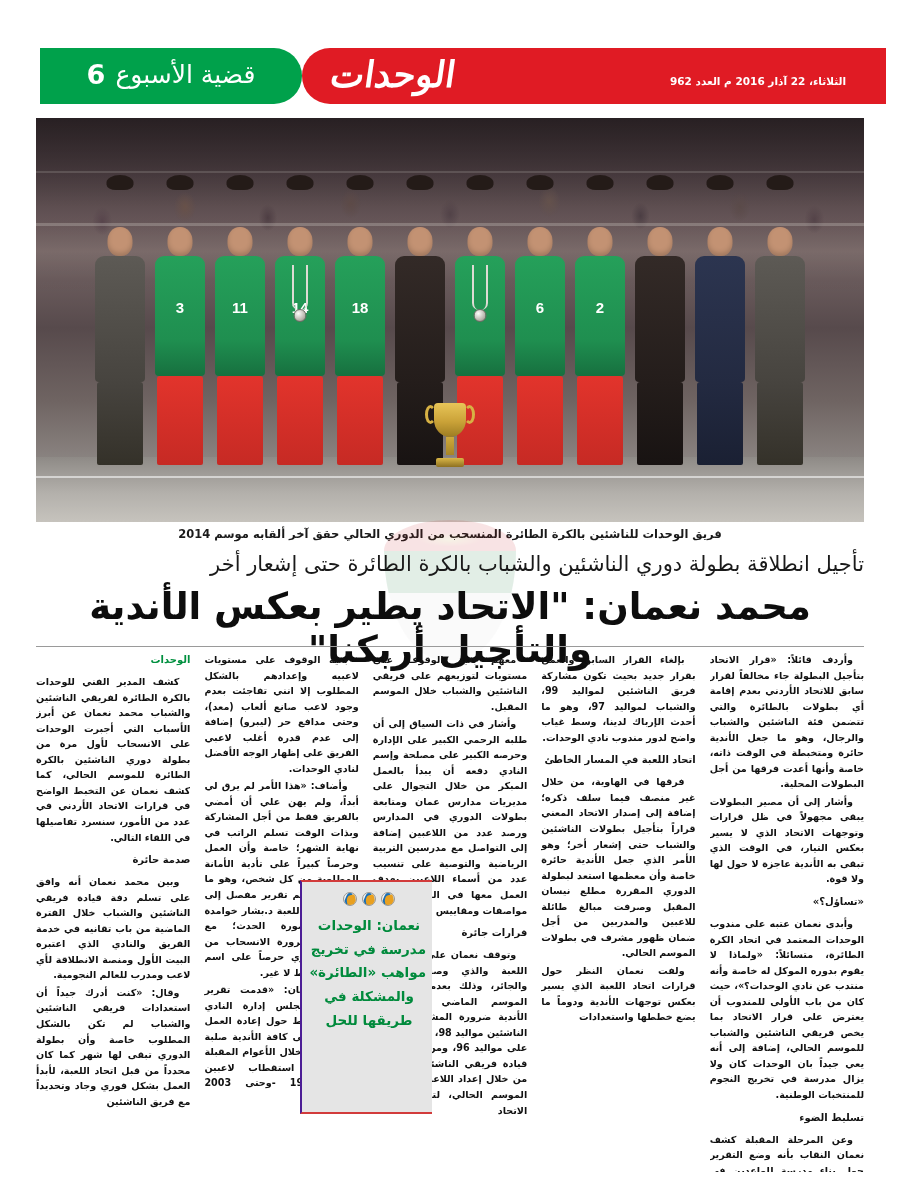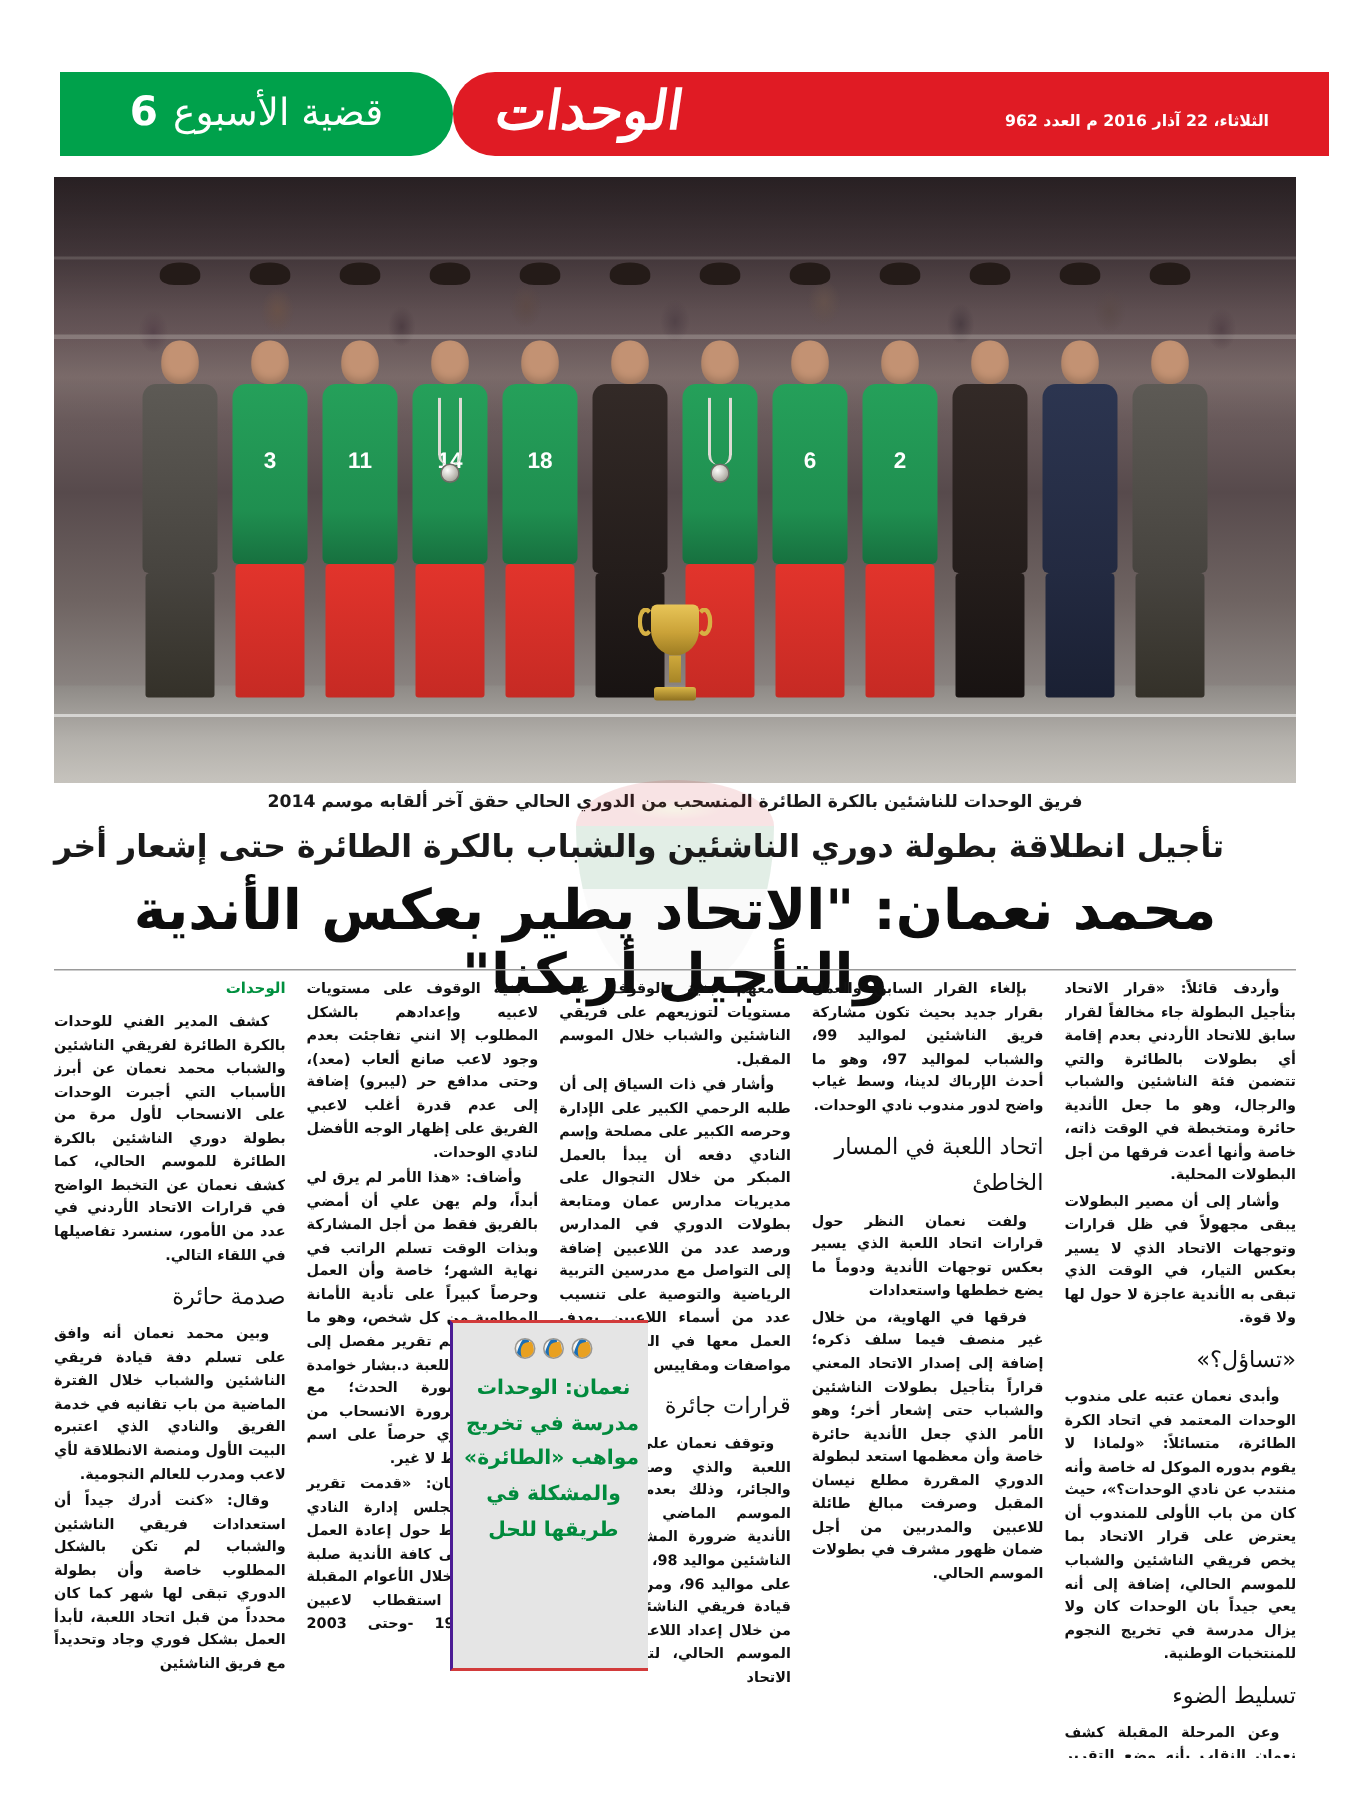--- a/index.html
+++ b/index.html
@@ -273,23 +273,23 @@
     color: #1a1a1a;
     direction: rtl;
   }
 
   
   .kicker {
     position: absolute;
     top: 552px;
     left: 36px;
     width: 828px;
-    text-align: left;
+    text-align: right;
     font-size: 21px;
-    font-weight: bold;
+    font-weight: normal;
     color: #1a1a1a;
     direction: rtl;
   }
 
   .headline {
     position: absolute;
     top: 585px;
     left: 36px;
     width: 828px;
     text-align: center;
@@ -349,22 +349,22 @@
   }
 
   .col p {
     margin-bottom: 2px;
     text-indent: 11px;
     font-weight: bold;
     letter-spacing: -0.1px;
   }
 
   .col h3 {
-    font-size: 15px;
-    font-weight: normal;
+    font-size: 10px;
+    font-weight: bold;
     text-align: right;
     margin: 7px 0 6px;
     color: #111;
     text-indent: 0;
   }
 
   .col .byline {
     color: #00903f;
     font-weight: bold;
     font-size: 10px;
@@ -575,22 +575,22 @@
       </div>
       <div class="col">
         <p>معهم بغية الوقوف على مستويات لتوزيعهم على فريقي الناشئين والشباب خلال الموسم المقبل.</p>
         <p>وأشار في ذات السياق إلى أن طلبه الرحمي الكبير على الإدارة وحرصه الكبير على مصلحة وإسم النادي دفعه أن يبدأ بالعمل المبكر من خلال التجوال على مديريات مدارس عمان ومتابعة بطولات الدوري في المدارس ورصد عدد من اللاعبين إضافة إلى التواصل مع مدرسين التربية الرياضية والتوصية على تنسيب عدد من أسماء اللاعبين بهدف العمل معها في الطائرة ضمن مواصفات ومقاييس معتبرة.</p>
         <h3>قرارات جائرة</h3>
         <p>وتوقف نعمان على قرار اتحاد اللعبة والذي وصفه بالظالم والجائر، وذلك بعدما أقر بدايةً الموسم الماضي على كافة الأندية ضرورة المشاركة بفريق الناشئين مواليد 98، وبعد ما عمل على مواليد 96، ومن سبقوا في قيادة فريقي الناشئين والشباب من خلال إعداد اللاعبين لبطولات الموسم الحالي، لتفاجئ بقرار الاتحاد</p>
       </div>
       <div class="col">
         <p>بإلغاء القرار السابق والعمل بقرار جديد بحيث تكون مشاركة فريق الناشئين لمواليد 99، والشباب لمواليد 97، وهو ما أحدث الإرباك لدينا، وسط غياب واضح لدور مندوب نادي الوحدات.</p>
         <h3>اتحاد اللعبة في المسار الخاطئ</h3>
+        <p>فرقها في الهاوية، من خلال غير منصف فيما سلف ذكره؛ إضافة إلى إصدار الاتحاد المعني قراراً بتأجيل بطولات الناشئين والشباب حتى إشعار أخر؛ وهو الأمر الذي جعل الأندية حائرة خاصة وأن معظمها استعد لبطولة الدوري المقررة مطلع نيسان المقبل وصرفت مبالغ طائلة للاعبين والمدربين من أجل ضمان ظهور مشرف في بطولات الموسم الحالي.</p>
         <p>ولفت نعمان النظر حول قرارات اتحاد اللعبة الذي يسير بعكس توجهات الأندية ودوماً ما يضع خططها واستعدادات</p>
-        <p>فرقها في الهاوية، من خلال غير منصف فيما سلف ذكره؛ إضافة إلى إصدار الاتحاد المعني قراراً بتأجيل بطولات الناشئين والشباب حتى إشعار أخر؛ وهو الأمر الذي جعل الأندية حائرة خاصة وأن معظمها استعد لبطولة الدوري المقررة مطلع نيسان المقبل وصرفت مبالغ طائلة للاعبين والمدربين من أجل ضمان ظهور مشرف في بطولات الموسم الحالي.</p>
       </div>
       <div class="col">
         <p>وأردف قائلاً: «قرار الاتحاد بتأجيل البطولة جاء مخالفاً لقرار سابق للاتحاد الأردني بعدم إقامة أي بطولات بالطائرة والتي تتضمن فئة الناشئين والشباب والرجال، وهو ما جعل الأندية حائرة ومتخبطة في الوقت ذاته، خاصة وأنها أعدت فرقها من أجل البطولات المحلية.</p>
         <p>وأشار إلى أن مصير البطولات يبقى مجهولاً في ظل قرارات وتوجهات الاتحاد الذي لا يسير بعكس التيار، في الوقت الذي تبقى به الأندية عاجزة لا حول لها ولا قوة.</p>
         <h3>«تساؤل؟»</h3>
         <p>وأبدى نعمان عتبه على مندوب الوحدات المعتمد في اتحاد الكرة الطائرة، متسائلاً: «ولماذا لا يقوم بدوره الموكل له خاصة وأنه منتدب عن نادي الوحدات؟»، حيث كان من باب الأولى للمندوب أن يعترض على قرار الاتحاد بما يخص فريقي الناشئين والشباب للموسم الحالي، إضافة إلى أنه يعي جيداً بان الوحدات كان ولا يزال مدرسة في تخريج النجوم للمنتخبات الوطنية.</p>
         <h3>تسليط الضوء</h3>
         <p>وعن المرحلة المقبلة كشف نعمان النقاب بأنه وضع التقرير حول بناء مدرسة للواعدين في النادي على طاولة مجلس الإدارة بانتظار المصادقة عليه، ومن ثم العمل بشكل منتظم خلال العام بأكمله وبصورة مدروسة مع فريق الناشئين والشباب بهدف الارتقاء بمستوى اللعبة وتقديم اللاعبين إلى الفريق الأول لضمان عودة الوحدات إلى سابق عهده بالكرة الطائرة.</p>
       </div>
     </div>

